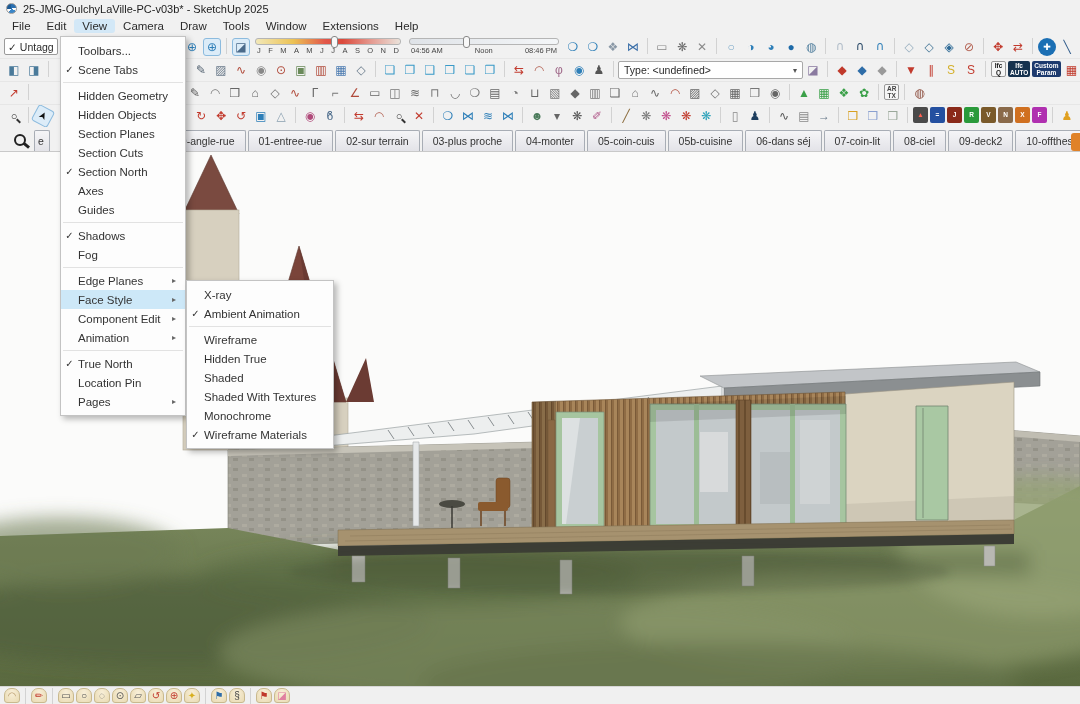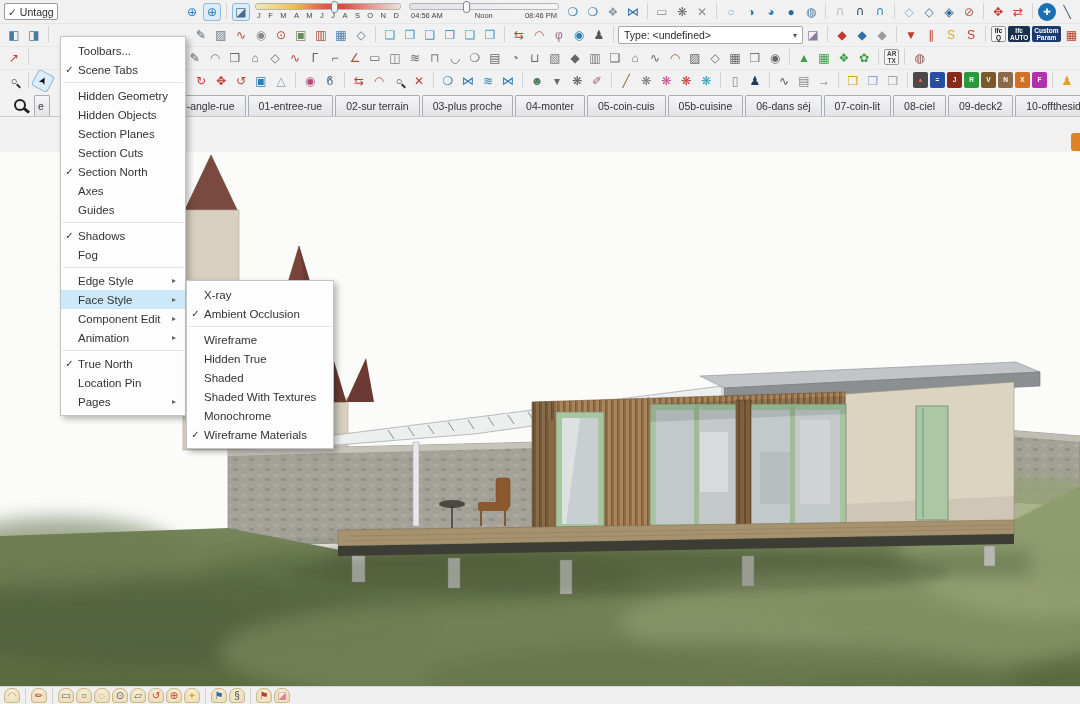--- a/index.html
+++ b/index.html
@@ -83,21 +83,36 @@
   .mi .chk { width:17px; text-align:center; font-size:10px; flex:none; }
   .mi .lbl { flex:1; white-space:nowrap; }
   .mi .arr { width:13px; font-size:8px; color:#666; flex:none; }
   .msep { height:1px; background:#e2e2e2; margin:3px 2px; }
 </style>
 </head>
 <body>
 
 <div class="app">
 
-
+  <div class="titlebar">
+    <span class="logo"></span>
+    <span class="titletext">25-JMG-OulchyLaVille-PC-v03b* - SketchUp 2025</span>
+  </div>
+
+  <div class="menubar">
+      <span class="mb">File</span>
+      <span class="mb">Edit</span>
+      <span class="mb active">View</span>
+      <span class="mb">Camera</span>
+      <span class="mb">Draw</span>
+      <span class="mb">Tools</span>
+      <span class="mb">Window</span>
+      <span class="mb">Extensions</span>
+      <span class="mb">Help</span>
+    </div>
 
   <div class="tbrow">
     <span class="tagbox">
       <span>✓</span>
       <span>Untagg</span>
     </span>
     <span class="spacer" style="width:124px"></span>
     <span style="display:flex">
         <span class="tbi" style="color: rgb(46, 127, 184);">⊕</span>
         <span class="tbi act" style="color: rgb(46, 127, 184);">⊕</span>
@@ -559,21 +574,21 @@
         <span class="arr"></span>
       </div>
       <div class="mi">
         <span class="chk"></span>
         <span class="lbl">Fog</span>
         <span class="arr"></span>
       </div>
       <div class="msep"></div>
       <div class="mi">
         <span class="chk"></span>
-        <span class="lbl">Edge Style</span>
+        <span class="lbl">Edge Planes</span>
         <span class="arr">▸</span>
       </div>
       <div class="mi hl">
         <span class="chk"></span>
         <span class="lbl">Face Style</span>
         <span class="arr">▸</span>
       </div>
       <div class="mi">
         <span class="chk"></span>
         <span class="lbl">Component Edit</span>
@@ -602,21 +617,21 @@
       </div>
     </div>
   <div class="menupanel face-menu">
       <div class="mi">
         <span class="chk"></span>
         <span class="lbl">X-ray</span>
         <span class="arr"></span>
       </div>
       <div class="mi">
         <span class="chk">✓</span>
-        <span class="lbl">Ambient Occlusion</span>
+        <span class="lbl">Ambient Animation</span>
         <span class="arr"></span>
       </div>
       <div class="msep"></div>
       <div class="mi">
         <span class="chk"></span>
         <span class="lbl">Wireframe</span>
         <span class="arr"></span>
       </div>
       <div class="mi">
         <span class="chk"></span>

